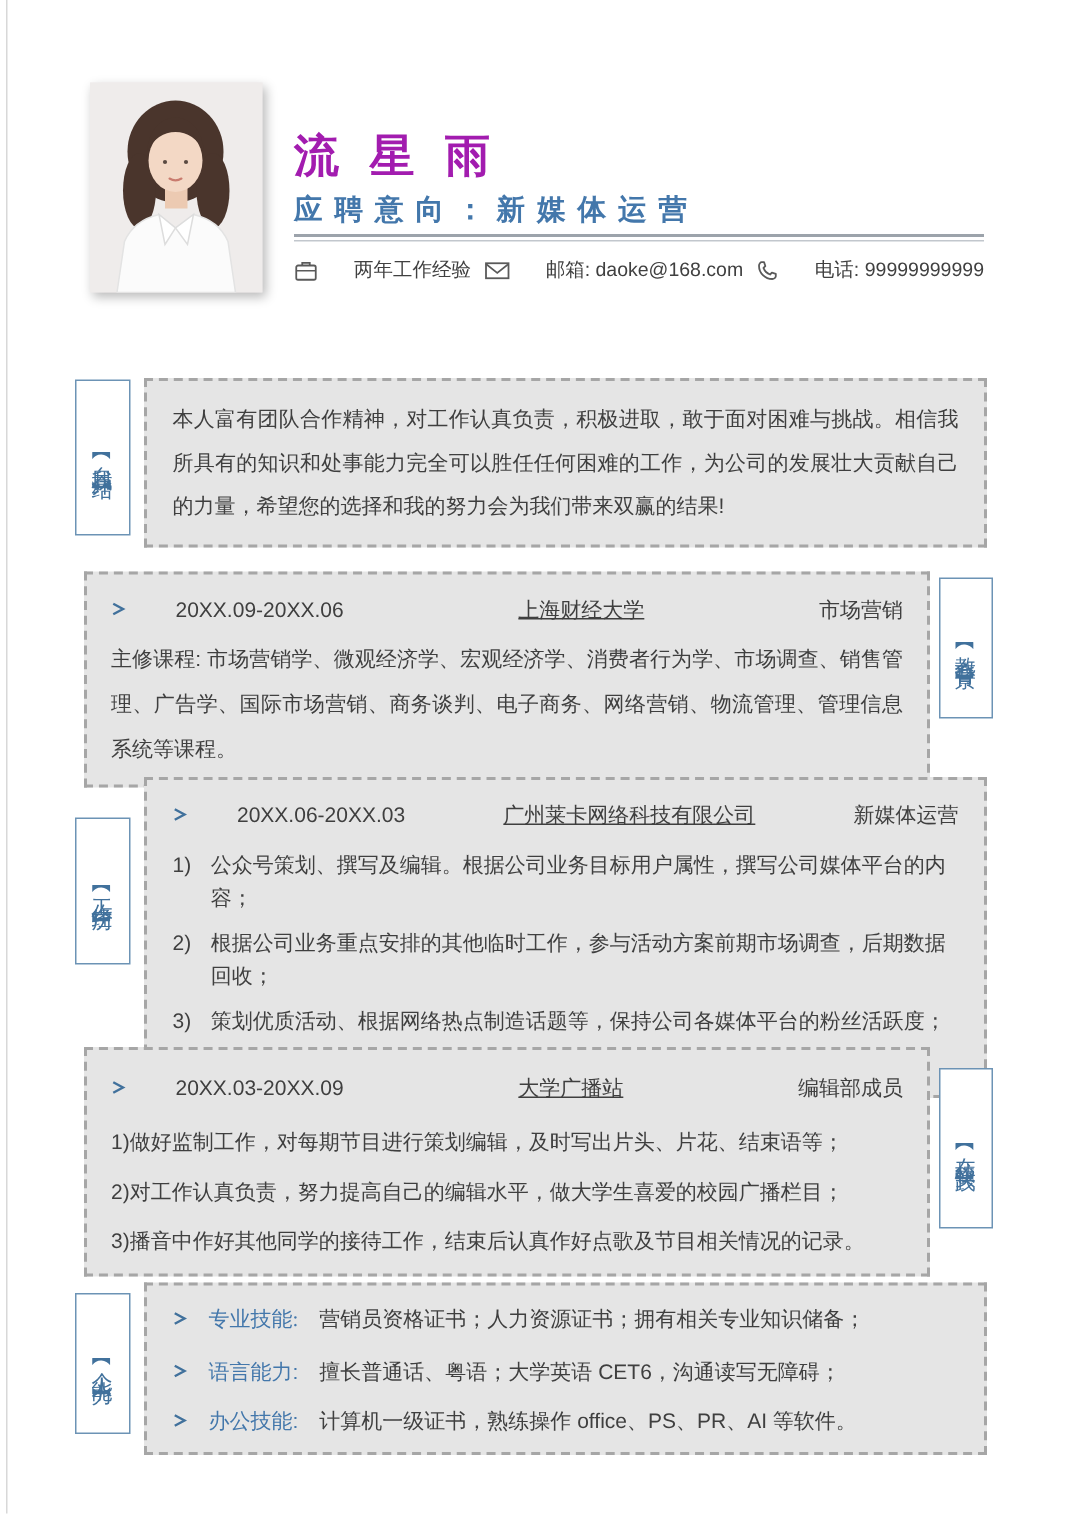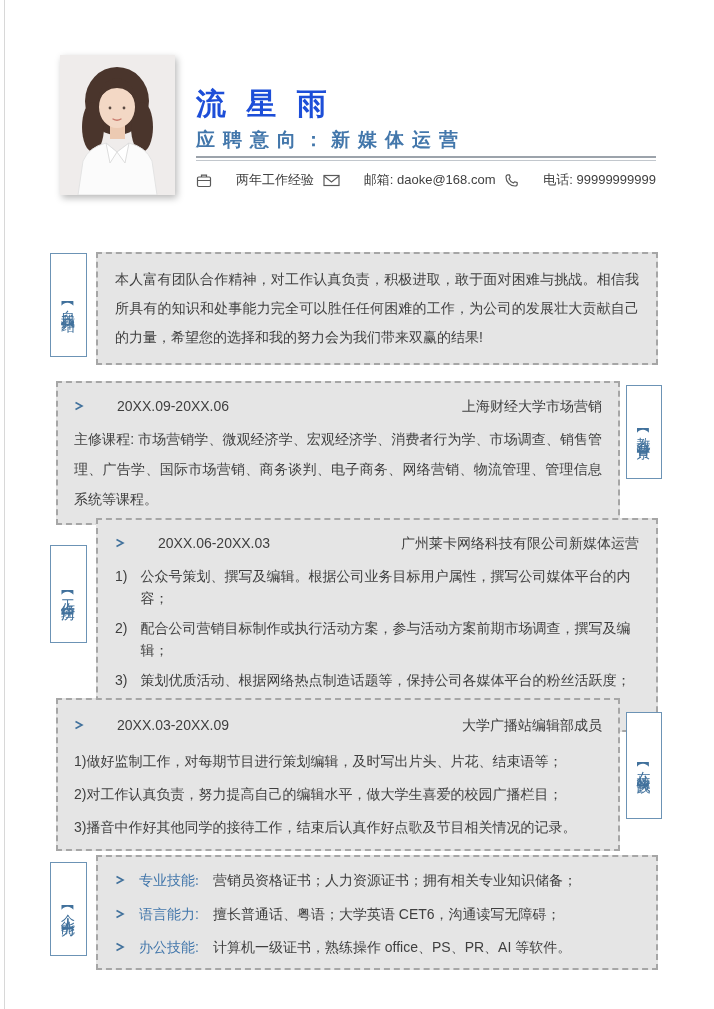--- a/index.html
+++ b/index.html
@@ -6,21 +6,21 @@
   body{
     width:714px;height:1009px;position:relative;background:#ffffff;
     font-family:"Liberation Sans","DejaVu Sans",sans-serif;
     color:#3f3f3f;overflow:hidden;
   }
   .edge-left{position:absolute;left:4px;top:0;bottom:0;width:1px;background:#d8d8d8;}
   
   .photo{position:absolute;left:60px;top:55px;width:115px;height:140px;
     box-shadow:2px 3px 7px rgba(0,0,0,.28);background:#efeceb;}
   .name{position:absolute;left:196px;top:84px;font-size:30px;font-weight:bold;
-    color:#1d4ed8;letter-spacing:6px;white-space:nowrap;}
+    color:#a21caf;letter-spacing:6px;white-space:nowrap;}
   .intention{position:absolute;left:196px;top:127px;font-size:19px;font-weight:bold;
     color:#4377ab;letter-spacing:8px;white-space:nowrap;}
   .divider{position:absolute;left:196px;top:156px;width:460px;height:2px;
     border-top:2px solid #9ca3ab;border-bottom:1px solid #c2c7cd;}
   .info-row{position:absolute;left:196px;top:171px;width:460px;display:flex;
     justify-content:space-between;align-items:center;font-size:13px;color:#404040;}
   .info-item{display:flex;align-items:center;gap:24px;white-space:nowrap;}
   .icon svg{display:block;}
   
   .dash-box{position:absolute;box-sizing:border-box;border:2px dashed #a6a6a6;
@@ -28,21 +28,21 @@
   .vtab{position:absolute;box-sizing:border-box;border:1px solid #6c93b5;color:#41719c;
     display:flex;align-items:center;justify-content:center;background:#fff;}
   .vtab span{writing-mode:vertical-rl;font-size:14px;letter-spacing:3px;line-height:18px;}
   
   .box-intro{left:96px;top:252px;width:562px;min-height:105px;padding:11px 17px;}
   .box-intro p{margin:0;line-height:29px;text-align:justify;}
   
   .entry-head{display:flex;align-items:center;line-height:28px;}
   .entry-date{display:flex;gap:33px;white-space:nowrap;}
   .chev{flex:0 0 auto;display:inline-block;}
-  .entry-org{flex:1;text-align:right;white-space:nowrap;}
+  .entry-org{flex:1;text-align:center;white-space:nowrap;text-decoration:underline;}
   .entry-role{white-space:nowrap;}
   
   .box-edu{left:56px;top:381px;width:564px;min-height:96px;padding:9px 16px;}
   .courses{margin:4px 0 0 0;line-height:30px;text-align:justify;}
   
   .box-work{left:96px;top:518px;width:562px;min-height:160px;padding:9px 17px;}
   .num-row{display:flex;gap:13px;line-height:22px;margin-top:8px;}
   .num-row .num{flex:0 0 auto;}
   
   .box-campus{left:56px;top:698px;width:564px;min-height:130px;padding:11px 16px;}
@@ -157,21 +157,21 @@
     </span>
     <span class="entry-org">广州莱卡网络科技有限公司</span>
     <span class="entry-role">新媒体运营</span>
   </div>
   <div class="num-row">
     <span class="num">1)</span>
     <span>公众号策划、撰写及编辑。根据公司业务目标用户属性，撰写公司媒体平台的内容；</span>
   </div>
   <div class="num-row">
     <span class="num">2)</span>
-    <span>配合公司营销目标制作或执行活动方案，参与活动方案前期市场调查，撰写及编辑；</span>
+    <span>根据公司业务重点安排的其他临时工作，参与活动方案前期市场调查，后期数据回收；</span>
   </div>
   <div class="num-row">
     <span class="num">3)</span>
     <span>策划优质活动、根据网络热点制造话题等，保持公司各媒体平台的粉丝活跃度；</span>
   </div>
   <div class="num-row">
     <span class="num">4)</span>
     <span>在完成本职工作的同时，根据公司业务重点安排的其他临时工作。</span>
   </div>
 </div>

